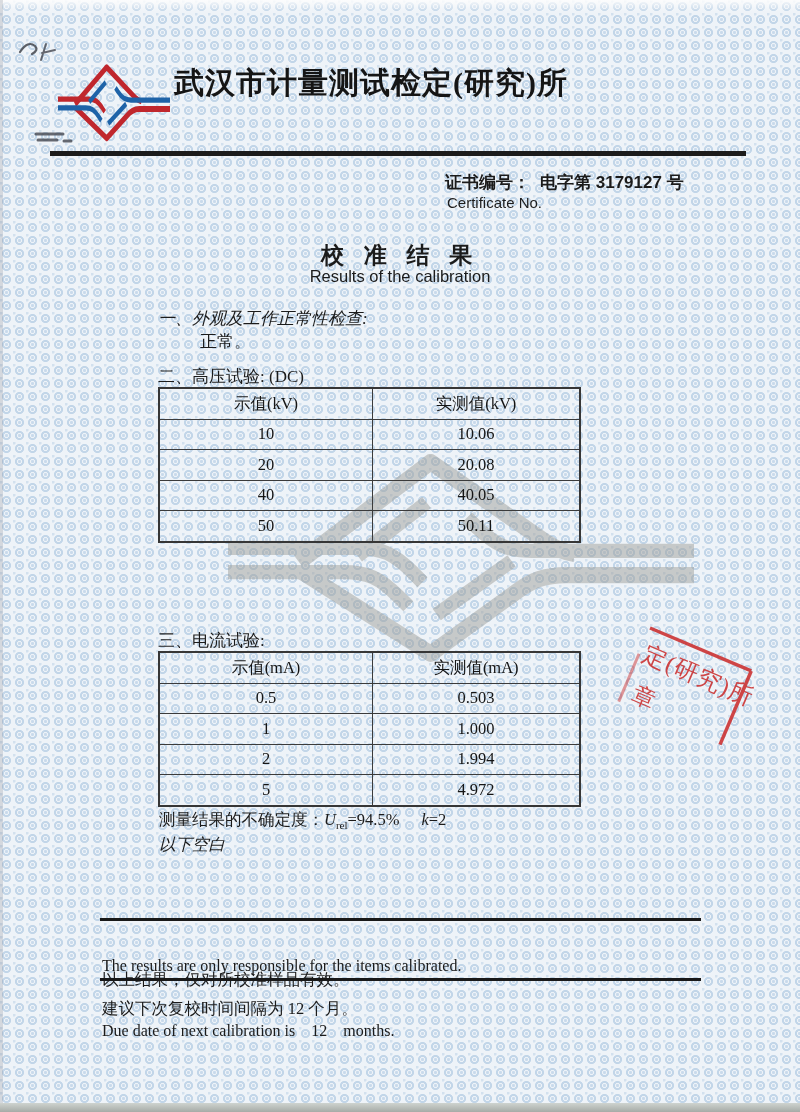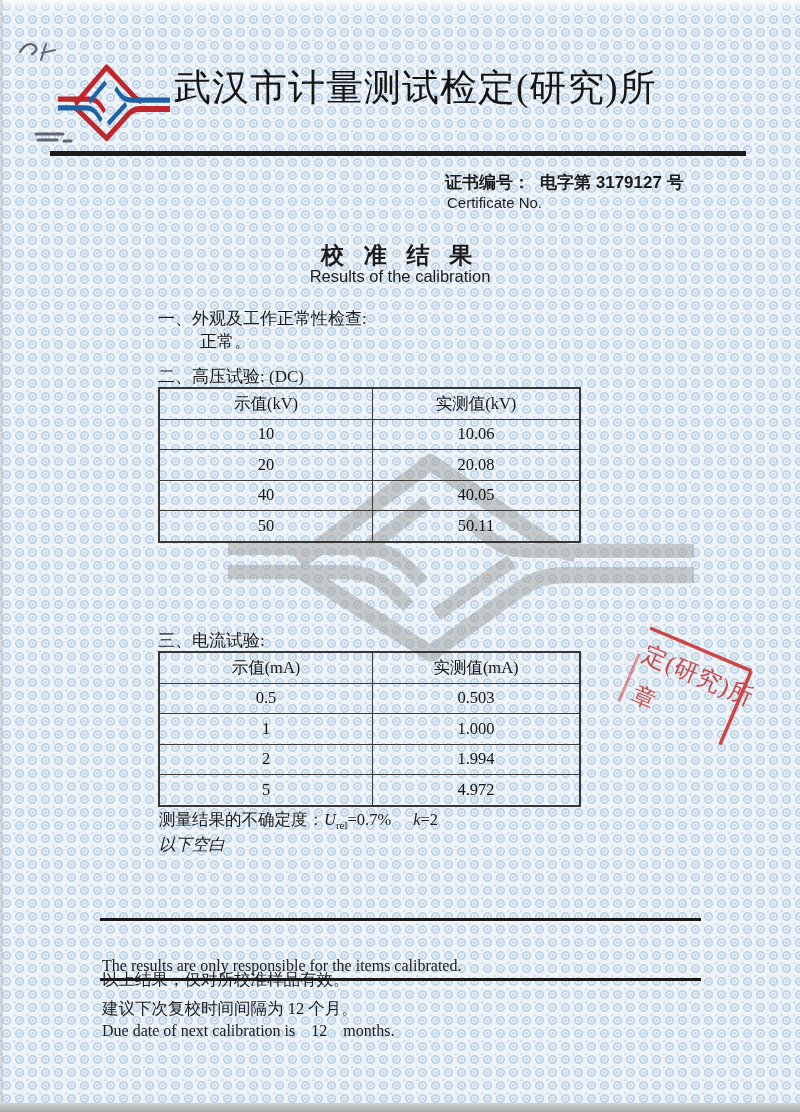--- a/index.html
+++ b/index.html
@@ -21,32 +21,32 @@
     background-size:100% 100%,13px 13px,13px 13px,13px 13px;
     font-family:"Liberation Serif","DejaVu Serif",serif;
     color:var(--ink);
   }
   .abs{position:absolute;}
   .nowrap{white-space:nowrap;}
   .pre{white-space:pre;}
 
   
   .hdr-logo{left:58px;top:62px;width:112px;height:86px;}
-  .title-cn{left:174px;top:63px;font-size:37px;font-weight:normal;letter-spacing:1px;color:#151515;}
+  .title-cn{left:174px;top:63px;font-size:30px;font-weight:bold;letter-spacing:1px;color:#151515;}
   .title-en{left:176px;top:121px;font-size:18px;font-weight:bold;font-family:"Liberation Sans","DejaVu Sans",sans-serif;letter-spacing:.2px;color:#1e1e1e;}
   .rule-top{left:50px;top:151px;width:696px;height:5px;background:#1c1c1c;}
 
   .cert-line{left:445px;top:171px;font-size:17px;font-weight:bold;font-family:"Liberation Sans","DejaVu Sans",sans-serif;}
   .cert-num{margin-left:10px;}
   .cert-en{left:447px;top:194px;font-size:15px;font-family:"Liberation Sans","DejaVu Sans",sans-serif;color:#1d1d1d;}
 
   .doc-title-cn{left:0;top:240px;width:800px;text-align:center;font-size:23px;font-weight:bold;letter-spacing:7px;}
   .doc-title-en{left:0;top:267px;width:800px;text-align:center;font-size:16.5px;font-family:"Liberation Sans","DejaVu Sans",sans-serif;}
 
-  .s1-label{left:158px;top:307px;font-size:17px;}
+  .s1-label{left:158px;top:307px;font-size:17px;font-style:italic;}
   .s1-result{left:200px;top:330px;font-size:17px;}
   .s2-label{left:158px;top:365px;font-size:17px;}
   .s3-label{left:158px;top:629px;font-size:17px;}
 
   table.ctable{position:absolute;border-collapse:collapse;table-layout:fixed;width:423px;background:transparent;}
   table.ctable td{border:1.5px solid #3b3b3b;text-align:center;vertical-align:middle;height:29.5px;padding:0;font-size:16.5px;color:#151515;}
   table.ctable{border:2.5px solid #363636;font-family:Liberation Serif, serif;}
   .t-hv{left:158px;top:387px;}
   .t-ma{left:158px;top:651px;}
 
@@ -159,21 +159,21 @@
       <td>1.994</td>
     </tr>
     <tr>
       <td>5</td>
       <td>4.972</td>
     </tr>
   </tbody>
     </table>
 
   <div class="abs uncert nowrap">
-    <span>测量结果的不确定度：</span><i>U</i><sub>rel</sub><span>=0.7%</span><span class="u-gap"></span><i>k</i><span>=2</span>
+    <span>测量结果的不确定度：</span><i>U</i><sub>rel</sub><span>=94.5%</span><span class="u-gap"></span><i>k</i><span>=2</span>
   </div>
   <div class="abs blank-note">以下空白</div>
 
   <svg class="abs stamp-svg" viewBox="0 0 225 170">
     <g transform="translate(75,30) rotate(23)" stroke="var(--stamp-red)" fill="var(--stamp-red)">
       <path d="M0,0 H110" stroke-width="3.5" fill="none"></path>
       <path d="M110,0 V80" stroke-width="3.5" fill="none"></path>
       <path d="M0,28 V80" stroke-width="3" fill="none" opacity=".55"></path>
       <text x="4" y="33" font-size="24" letter-spacing="1" stroke="none">定(研究)所</text>
       <text x="10" y="74" font-size="23" stroke="none">章</text>

